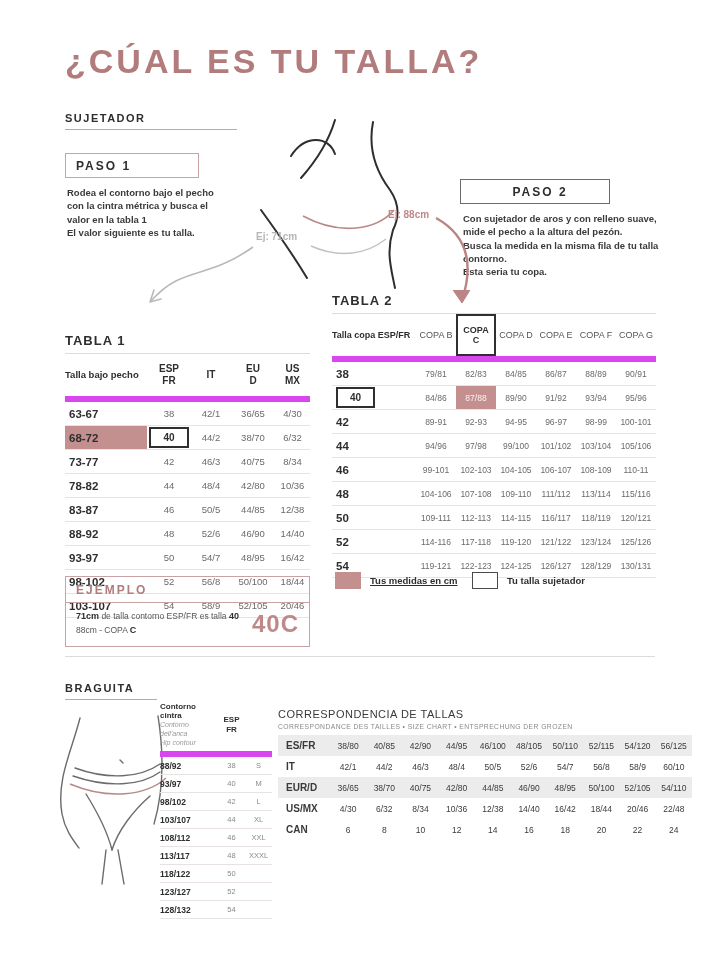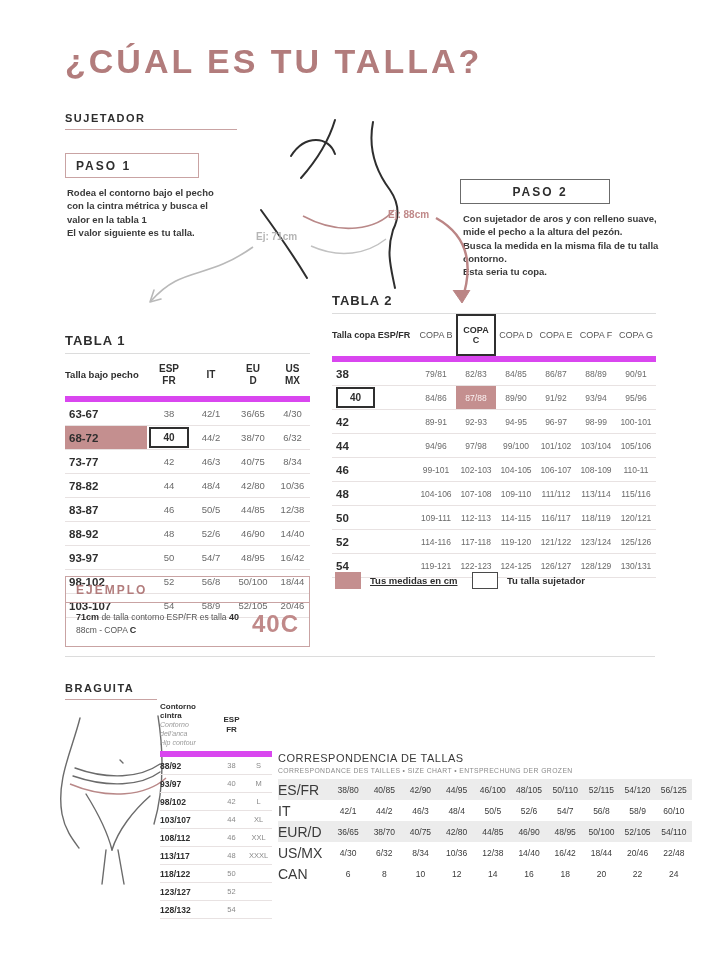--- a/index.html
+++ b/index.html
@@ -37,46 +37,46 @@
   #tabla2-table td.rose{background:#c48f8f;color:#fbf3f3;text-align:center;}
   #tabla1-table td.rose{background:#c48f8f;color:#2e2e2e;}
   .cbox{display:inline-block;border:2px solid #2f2f2f;background:#fff;font-weight:bold;color:#2e2e2e;
         padding:3px 12px;font-size:10px;}
   .hbox{display:inline-block;border:2px solid #2f2f2f;font-weight:bold;color:#2e2e2e;
         padding:9px 5px;font-size:9px;}
   
   .ejemplo{border:1px solid #c9a3a3;box-sizing:border-box;}
   .ej-head{font-size:12px;font-weight:bold;letter-spacing:2px;color:#b27c7c;
            padding:6px 0 5px 10px;border-bottom:1px solid #c9a3a3;}
-  .ej-body{display:flex;align-items:center;padding:7px 10px 8px 10px;}
+  .ej-body{display:flex;padding:7px 10px 8px 10px;}
   .ej-text{font-size:8.5px;color:#555;line-height:1.5;flex:1;}
   .ej-text .b{font-weight:bold;color:#2e2e2e;font-size:9px;}
   .ej-result{font-size:24px;font-weight:bold;color:#c08989;letter-spacing:1px;}
   
   .legend-item{display:flex;align-items:center;gap:9px;}
   .swatch{width:26px;height:17px;display:inline-block;box-sizing:border-box;}
   .rose-swatch{background:#c48f8f;}
   .box-swatch{background:#fff;border:1.5px solid #4a4a4a;}
   .legend-label{font-size:9.5px;font-weight:bold;color:#2e2e2e;}
   
   #braguita-table{border-top:none;}
   #braguita-table thead th{vertical-align:middle;text-align:left;padding-bottom:4px;}
   #braguita-table .bh-main{display:block;font-size:8px;font-weight:bold;color:#2e2e2e;}
   #braguita-table .bh-sub{display:block;font-size:7px;font-style:italic;color:#9a9a9a;line-height:1.3;}
   #braguita-table .bh-size{font-size:8px;font-weight:bold;white-space:pre-line;line-height:1.25;text-align:center;display:block;}
   #braguita-table td{height:17px;font-size:7.5px;color:#8a8a8a;text-align:center;}
   #braguita-table td:first-child{font-size:8.5px;font-weight:bold;color:#2e2e2e;text-align:left;}
   
-  .corr-title{font-size:11px;color:#3a3a3a;letter-spacing:0.5px;margin-bottom:3px;margin-top:44px;}
+  .corr-title{font-size:11px;color:#3a3a3a;letter-spacing:0.5px;margin-bottom:3px;}
   .corr-sub{font-size:6.8px;color:#8a8a8a;letter-spacing:0.4px;margin-bottom:5px;}
   #corr-table{border-top:none;}
   #corr-table tbody tr{border-bottom:none;}
   #corr-table tbody tr.shade{background:#ececec;}
   #corr-table td{height:21px;font-size:8.5px;color:#3a3a3a;text-align:center;}
-  #corr-table td:first-child{font-size:14px;font-weight:normal;padding-left:0;text-align:left;}
+  #corr-table td:first-child{font-size:10px;font-weight:bold;padding-left:8px;text-align:left;}
 </style>
 </head>
 <body>
 
 <div class="page">
 
   <h1 class="abs title" style="left:65px;top:42px;">¿CÚAL ES TU TALLA?</h1>
 
   <div class="abs section-label" style="left:65px;top:112px;">SUJETADOR</div>
   <div class="abs rose-underline" style="left:65px;top:129px;width:172px;"></div>

